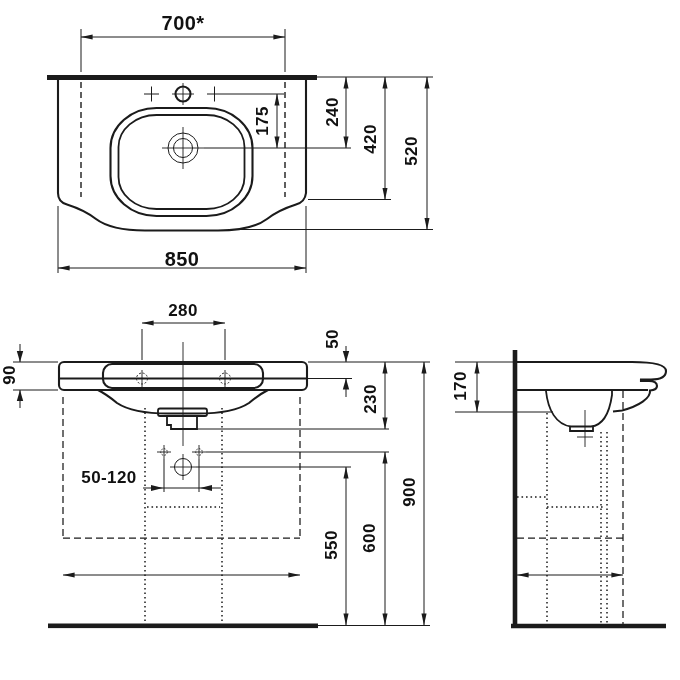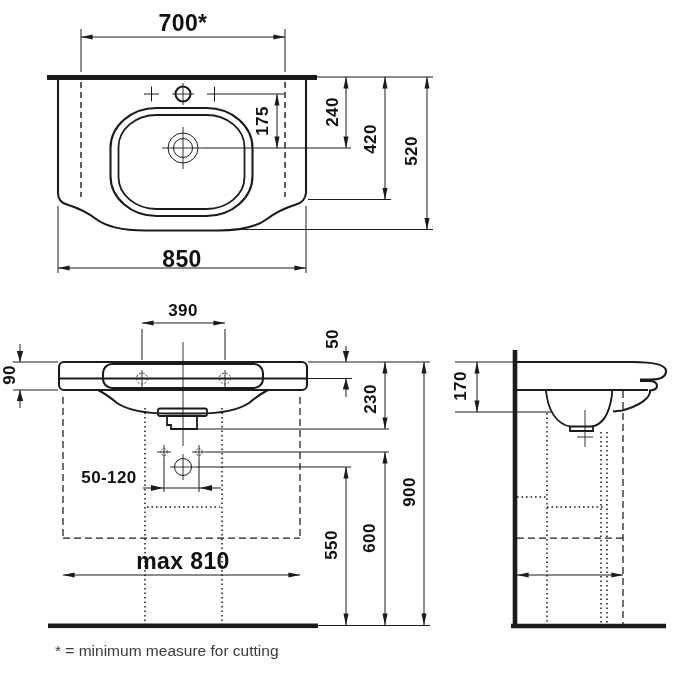--- a/index.html
+++ b/index.html
@@ -13,21 +13,21 @@
   .thk {stroke:#1b1b1b;stroke-width:4.6;fill:none;}     
   .dash{stroke:#1b1b1b;stroke-width:1.25;fill:none;stroke-dasharray:7 4;}
   .dash2{stroke:#1b1b1b;stroke-width:1.4;fill:none;stroke-dasharray:6 4;}
   .dot {stroke:#1b1b1b;stroke-width:1.5;fill:none;stroke-dasharray:1.6 2.9;}
   .fill{fill:#1b1b1b;stroke:none;}
   .thin{stroke:#1b1b1b;stroke-width:0.9;fill:none;}
   
   .lbl{position:absolute;transform:translate(-50%,-50%);font-weight:700;
        font-size:17px;color:#111;white-space:nowrap;letter-spacing:.4px;}
   .lbl.v{transform:translate(-50%,-50%) rotate(-90deg);}
-  .lbl.big{font-size:23px;}
+  .lbl.big{font-size:20px;}
   .note{position:absolute;left:55px;top:642px;font-size:15.5px;color:#3a3a3a;
         font-weight:400;white-space:nowrap;}
 </style>
 </head>
 <body>
 
 <div class="canvas">
 
 <svg width="680" height="680" viewBox="0 0 680 680">
   <defs>
@@ -228,25 +228,23 @@
     <line class="d" x1="517" y1="575" x2="623" y2="575" marker-start="url(#arw)" marker-end="url(#arw)"></line>
   </g>
 </svg>
 
   <div class="lbl big" style="left:183px;top:23px">700*</div>
   <div class="lbl big" style="left:182px;top:259px">850</div>
   <div class="lbl v" style="left:333px;top:112px">240</div>
   <div class="lbl v" style="left:371px;top:139px">420</div>
   <div class="lbl v" style="left:412px;top:151px">520</div>
   <div class="lbl v" style="left:263px;top:121px">175</div>
-  <div class="lbl" style="left:183px;top:311px">390</div>
+  <div class="lbl" style="left:183px;top:311px">280</div>
   <div class="lbl v" style="left:10px;top:375px">90</div>
   <div class="lbl v" style="left:333px;top:339px">50</div>
   <div class="lbl v" style="left:371px;top:399px">230</div>
   <div class="lbl" style="left:109px;top:478px">50-120</div>
   <div class="lbl v" style="left:332px;top:545px">550</div>
   <div class="lbl v" style="left:370px;top:538px">600</div>
   <div class="lbl v" style="left:410px;top:492px">900</div>
   <div class="lbl v" style="left:461px;top:386px">170</div>
-  <div class="lbl big" style="left:183px;top:561px">max 810</div>
-
-  <div class="note">* = minimum measure for cutting</div>
+
 </div>
 
 </body></html>

